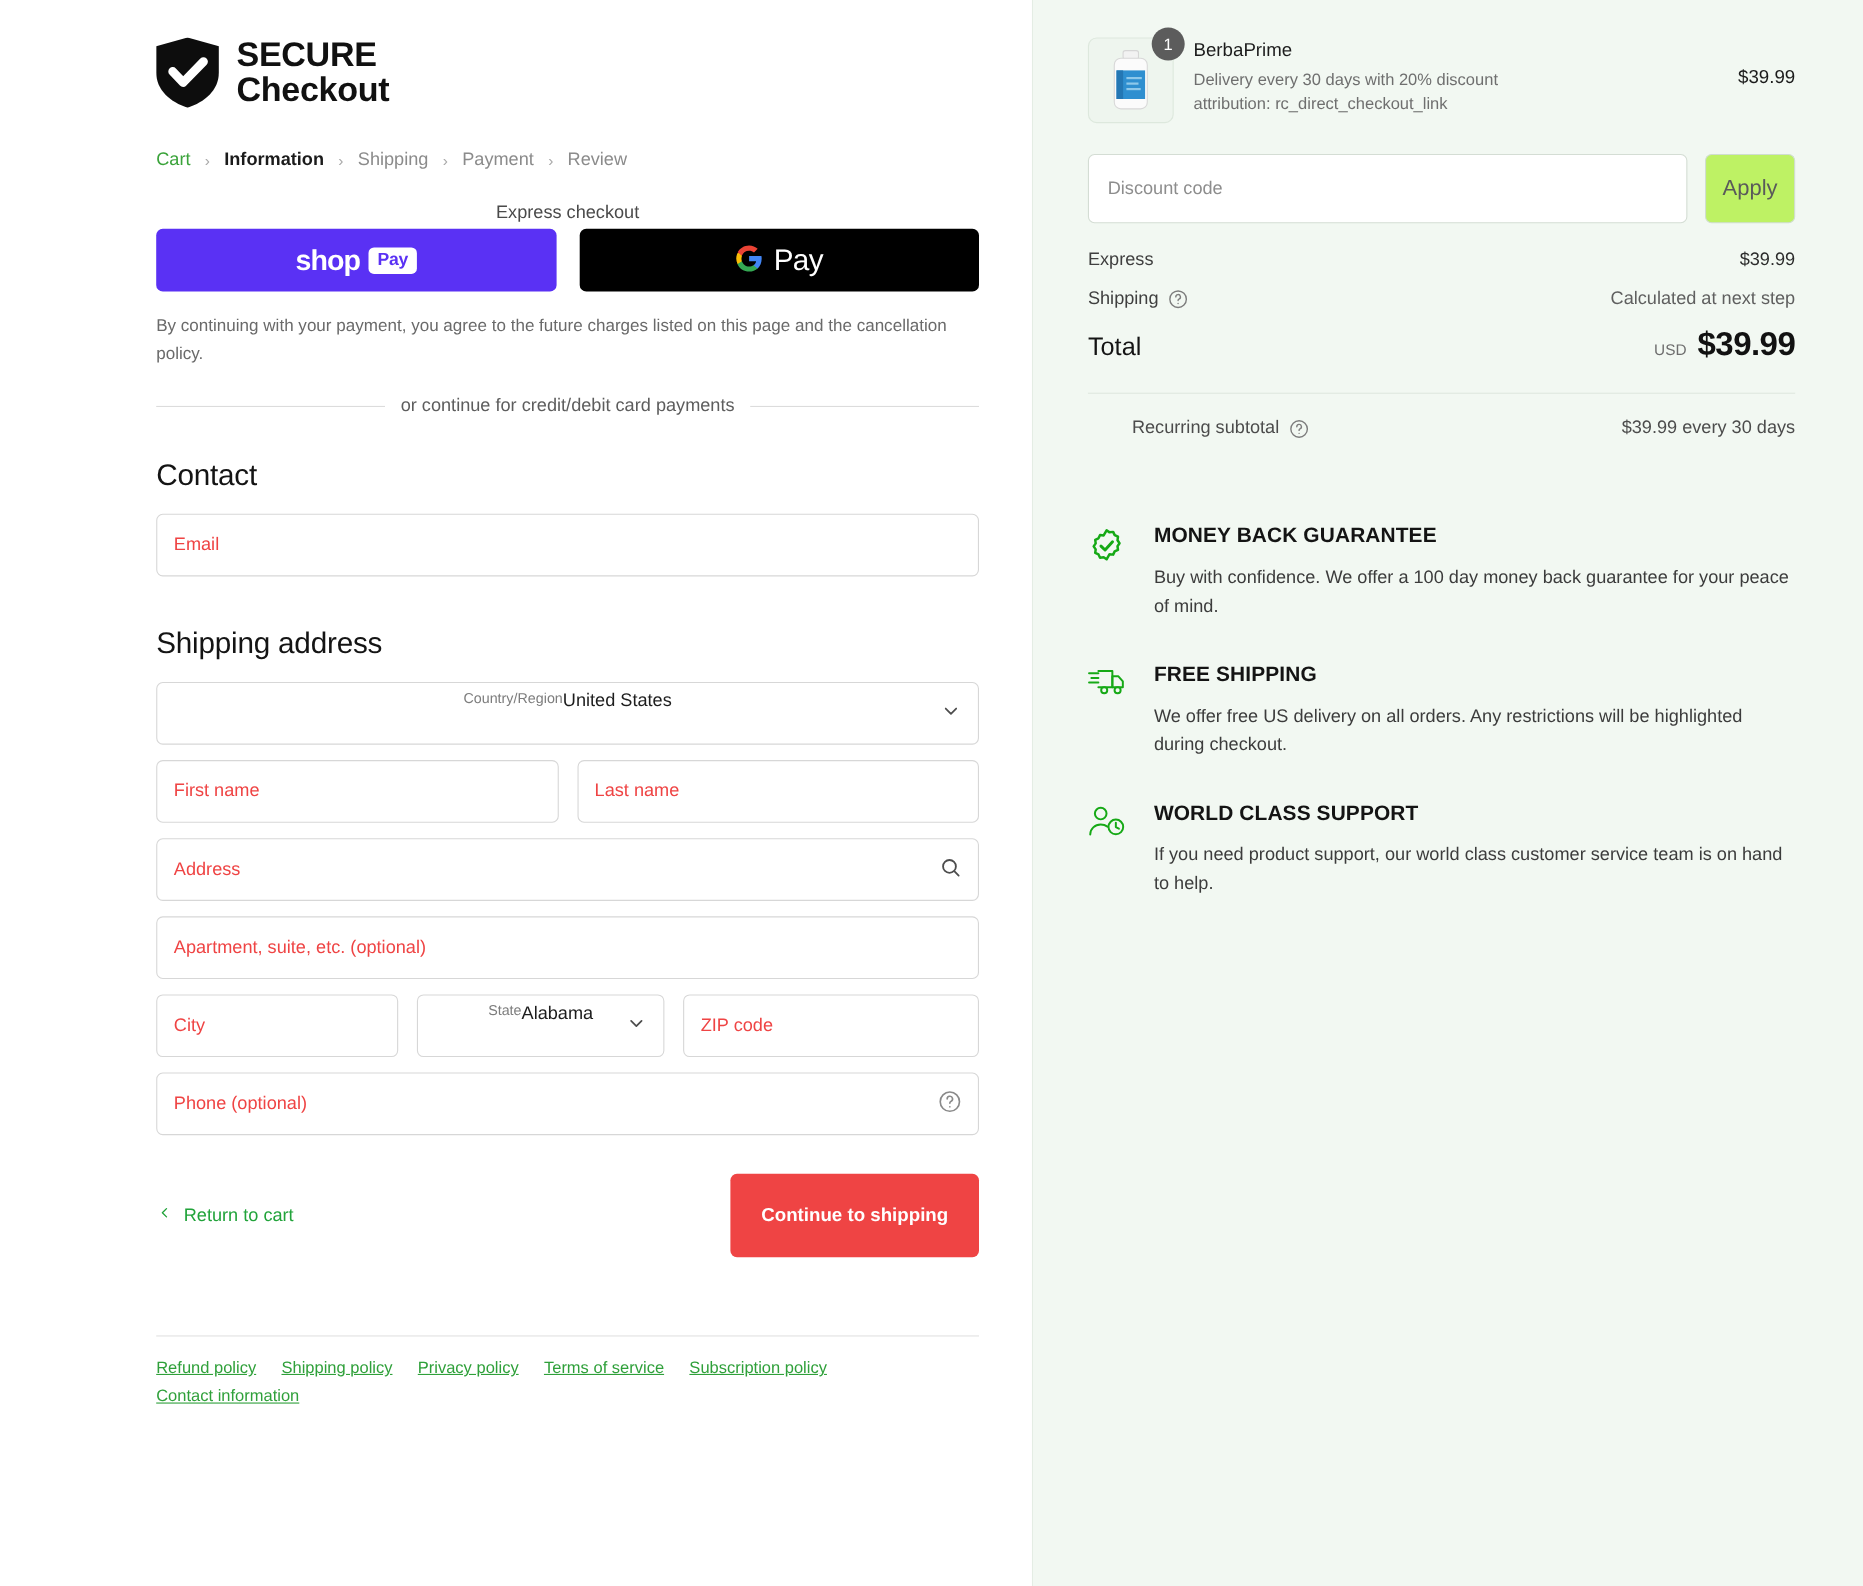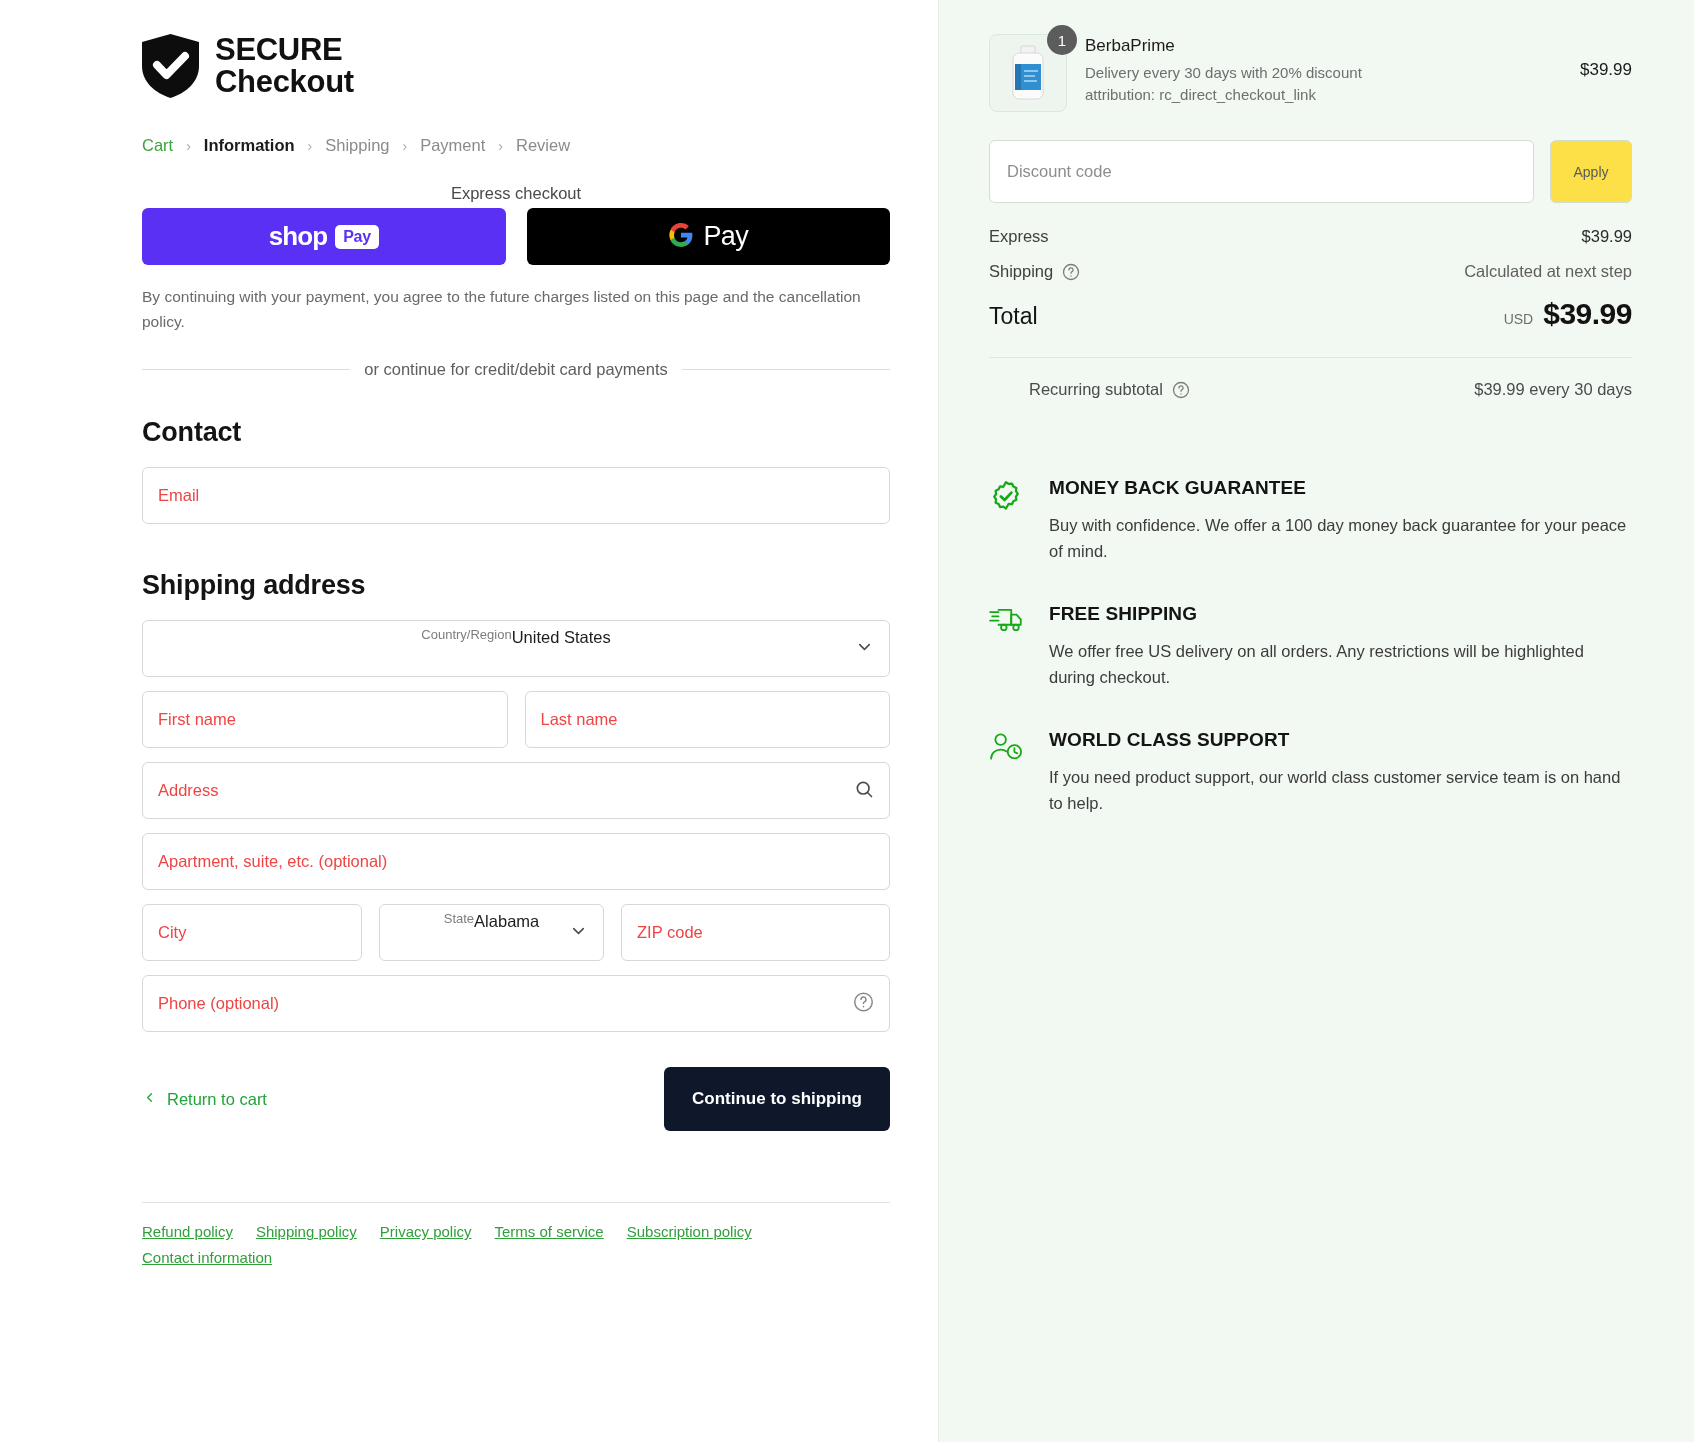--- a/index.html
+++ b/index.html
@@ -50,21 +50,21 @@
   .xp-gpay { background: #000; }
   .gpay { display: flex; align-items: center; gap: 9px; }
   .gpay .gtext { color: #fff; font-size: 27px; letter-spacing: -0.6px; }
 
   .legal { font-size: 15.5px; color: #6a6a6a; line-height: 1.62; margin-bottom: 26px; }
 
   .divider-row { display: flex; align-items: center; gap: 14px; margin-bottom: 38px; }
   .divider-row .ln { flex: 1; height: 1px; background: #dcdcdc; }
   .divider-row .txt { font-size: 16.5px; color: #5d5d5d; white-space: nowrap; }
 
-  h2.sec { font-size: 27px; font-weight: bold; color: #141414; margin-bottom: 19px; letter-spacing: -0.2px; }
+  h2.sec { font-size: 27px; font-weight: normal; color: #141414; margin-bottom: 19px; letter-spacing: -0.2px; }
   .sec-gap { height: 32px; }
 
   .field {
     position: relative; border: 1px solid #d7d7d7; border-radius: 6px;
     background: #fff; height: 57px; display: flex; align-items: center;
     padding: 0 15px; margin-bottom: 14px;
   }
   .field .ph { font-size: 16.5px; color: #ef4444; }
   .field.stacked { align-items: flex-start; justify-content: center; padding-top: 6px; }
   .field .flabel { font-size: 13px; color: #7d7d7d; line-height: 1.25; }
@@ -73,22 +73,22 @@
   .row2 { display: flex; gap: 17px; }
   .row2 > .field { flex: 1; }
   .row3 { display: flex; gap: 17px; }
   .row3 .c-city { flex: 0 0 220px; }
   .row3 .c-state { flex: 0 0 225px; }
   .row3 .c-zip { flex: 1; }
 
   .actions { display: flex; align-items: center; justify-content: space-between; margin-top: 35px; }
   .return-link { display: flex; align-items: center; gap: 10px; color: #21a33a; font-size: 16.5px; cursor: pointer; }
   .cta {
-    background: #0f172a; color: #fff; border: none; border-radius: 6px;
-    font-size: 17px; font-weight: bold; padding: 14px 28px; height: 64px;
+    background: #ef4444; color: #fff; border: none; border-radius: 6px;
+    font-size: 17px; font-weight: bold; padding: 14px 28px; height: 76px;
     min-width: 212px; cursor: pointer; font-family: inherit;
   }
 
   .foot-sep { height: 1px; background: #e2e2e2; margin-top: 71px; }
   .foot-links { display: flex; flex-wrap: wrap; gap: 9px 23px; padding-top: 20px; max-width: 640px; }
   .foot-links a { color: #2fa03a; font-size: 15px; text-decoration: underline; cursor: pointer; }
 
   
   .right {
     width: 756px; background: #f2f8f2; border-left: 1px solid #e3ece3;
@@ -110,22 +110,22 @@
   .prod-sub { font-size: 15px; color: #6f6f6f; line-height: 1.44; }
   .prod-price { font-size: 17px; color: #1c1c1c; padding-top: 26px; white-space: nowrap; }
 
   .disc-row { display: flex; gap: 16px; margin-bottom: 24px; }
   .disc-input {
     flex: 1; height: 63px; background: #fff; border: 1px solid #d4ddd4;
     border-radius: 6px; display: flex; align-items: center; padding: 0 17px;
   }
   .disc-input .ph { font-size: 16.5px; color: #8d8d8d; }
   .apply-btn {
-    width: 82px; height: 63px; background: #fde047; border: 1px solid #d0ddd0;
-    border-radius: 6px; color: #5a5a5a; font-size: 14px; cursor: pointer;
+    width: 82px; height: 63px; background: #bef264; border: 1px solid #d0ddd0;
+    border-radius: 6px; color: #5a5a5a; font-size: 20px; cursor: pointer;
     font-family: inherit;
   }
 
   .tot-line { display: flex; justify-content: space-between; align-items: center; margin-bottom: 16px; }
   .tot-label { font-size: 16.5px; color: #3f3f3f; display: flex; align-items: center; gap: 9px; }
   .tot-value { font-size: 16.5px; color: #2c2c2c; }
   .tot-value.muted { color: #5f5f5f; }
   .grand { display: flex; justify-content: space-between; align-items: baseline; margin-top: 16px; }
   .grand-label { font-size: 23px; font-weight: normal; color: #141414; }
   .grand-right { display: flex; align-items: baseline; gap: 10px; }

